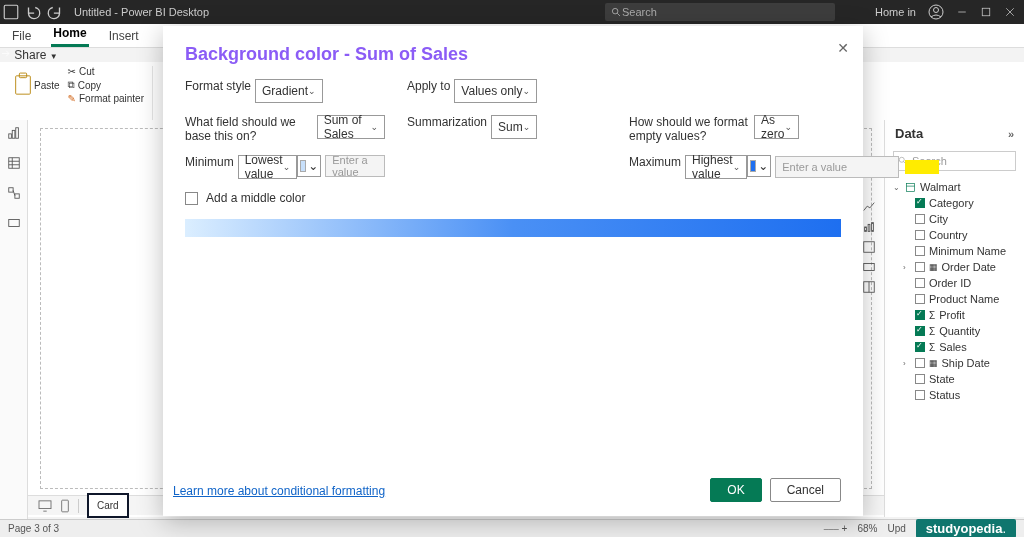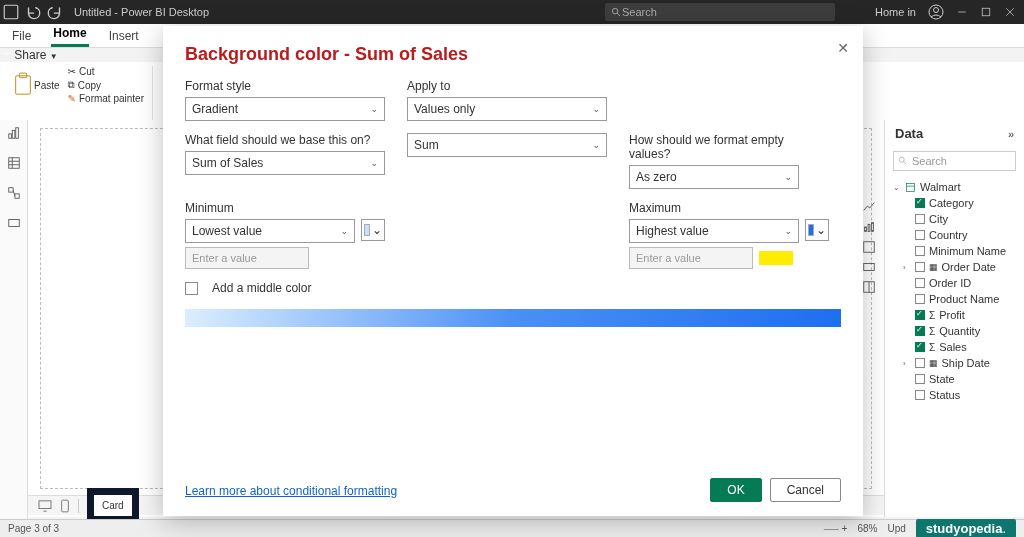--- a/index.html
+++ b/index.html
@@ -51,38 +51,38 @@
 .datapane .cbox { width: 10px; height: 10px; border: 1px solid #888; display: inline-block; }
 .datapane .cbox.checked { background: #057a55; border-color: #057a55; position: relative; }
 .datapane .cbox.checked::after { content: "✓"; color: #fff; font-size: 8px; position: absolute; left: 0; top: -2px; }
 .datapane .indent { padding-left: 12px; }
 .datapane .chev { font-size: 8px; color: #666; width: 8px; }
 
 
 .visicons { position: absolute; right: 142px; top: 200px; width: 20px; display: flex; flex-direction: column; gap: 6px; z-index:1;}
 .visicons svg { width: 14px; height: 14px; }
 .dialog { position: absolute; left: 163px; top: 26px; width: 700px; height: 490px; background: #fff; box-shadow: 0 6px 24px rgba(0,0,0,0.25); padding: 18px 22px; z-index: 10; }
-.dialog .dtitle { font-size: 18px; font-weight: 600; color: #b91c1c; margin-bottom: 14px; }
+.dialog .dtitle { font-size: 18px; font-weight: 600; color: #8b5cf6; margin-bottom: 14px; }
 .dialog .dclose { position: absolute; right: 14px; top: 14px; font-size: 14px; color: #666; cursor: pointer; }
 .dialog .row { display: flex; gap: 22px; margin-bottom: 12px; }
-.dialog .col { display: flex; flex-direction: column; gap: 4px; }
+.dialog .col { display: flex; flex-direction: row; gap: 4px; }
 .dialog .fcol1 { width: 200px; }
 .dialog .fcol2 { width: 200px; }
 .dialog .fcol3 { width: 170px; }
 .dialog label { font-size: 12px; color: #333; }
 .sel { height: 24px; border: 1px solid #999; background: #fff; display: flex; align-items: center; justify-content: space-between; padding: 0 6px; font-size: 12px; }
 .sel .chv { font-size: 9px; color: #555; }
 .colorsw { width: 24px; height: 22px; border: 1px solid #999; display: inline-flex; align-items: center; justify-content: center; padding: 0 2px; }
 .colorsw .sw { width: 12px; height: 12px; border: 1px solid #aaa; }
 .valin { height: 22px; border: 1px solid #bbb; background: #f4f4f4; width: 124px; padding: 0 6px; font-size: 11px; color: #999; display: flex; align-items: center;}
-.mincol { display: flex; gap: 6px; }
-.addchk { display: flex; align-items: center; gap: 14px; margin-top: 1px; }
+.mincol { display: flex; }
+.addchk { display: flex; align-items: center; gap: 8px; margin-top: 1px; }
 .addchk .cbox2 { width: 13px; height: 13px; border: 1px solid #888; }
 .gradientbar { height: 18px; margin-top: 14px; background: linear-gradient(to right, #dbeeff, #4a90f5, #1e6ff0); }
-.dlglink { color: #1064c8; text-decoration: underline; font-size: 12px; position: absolute; bottom: 18px; left: 22px; }
+.dlglink { color: #1064c8; text-decoration: underline; font-size: 12px; position: absolute; bottom: 18px; left: 10px; }
 .dlgbtns { position: absolute; right: 22px; bottom: 14px; display: flex; gap: 8px; }
 .btn { padding: 4px 16px; font-size: 12px; border-radius: 2px; border: 1px solid #888; background: #fff; }
 .btn.primary { background: #057a55; color: #fff; border-color: #057a55; }
 .yellowbox { width: 34px; height: 14px; background: #ffec00; }
 </style>
 </head>
 <body>
 
 <div class="titlebar">
   <div class="sysbtn">
@@ -326,21 +326,21 @@
 
 <div class="bottombar">
   <svg width="14" height="12" viewBox="0 0 16 14" fill="none" stroke="#666">
       <rect x="1" y="1" width="14" height="9"></rect>
       <line x1="6" y1="13" x2="10" y2="13"></line>
     </svg>
   <svg width="10" height="14" viewBox="0 0 12 16" fill="none" stroke="#666">
       <rect x="2" y="1" width="8" height="14" rx="1"></rect>
     </svg>
   <div style="width:1px;height:14px;background:#ccc"></div>
-  <div style="border:7px solid #0f172a;padding:5px 8px;background:#fff">Card</div>
+  <div style="border:2px solid #0f172a;padding:5px 8px;background:#fff">Card</div>
 </div>
 
 <div class="statusbar">
   <span>Page 3 of 3</span>
   <div style="display:flex;align-items:center;gap:10px">
     <span style="font-size:10px">⎯⎯⎯ +</span>
     <span>68%</span>
     <span>Upd</span>
     <div class="watermark"><span>studyopedia</span><span style="font-weight:normal">.</span></div>
   </div>
@@ -369,20 +369,21 @@
 
   <div class="row">
     <div class="col fcol1">
       <label>What field should we base this on?</label>
       <div class="sel">
           <span>Sum of Sales</span>
           <span class="chv">⌄</span>
         </div>
     </div>
     <div class="col fcol2">
+      <label>Summarization</label>
       <div class="sel">
           <span>Sum</span>
           <span class="chv">⌄</span>
         </div>
     </div>
     <div class="col fcol3">
       <label>How should we format empty values?</label>
       <div class="sel">
           <span>As zero</span>
           <span class="chv">⌄</span>

